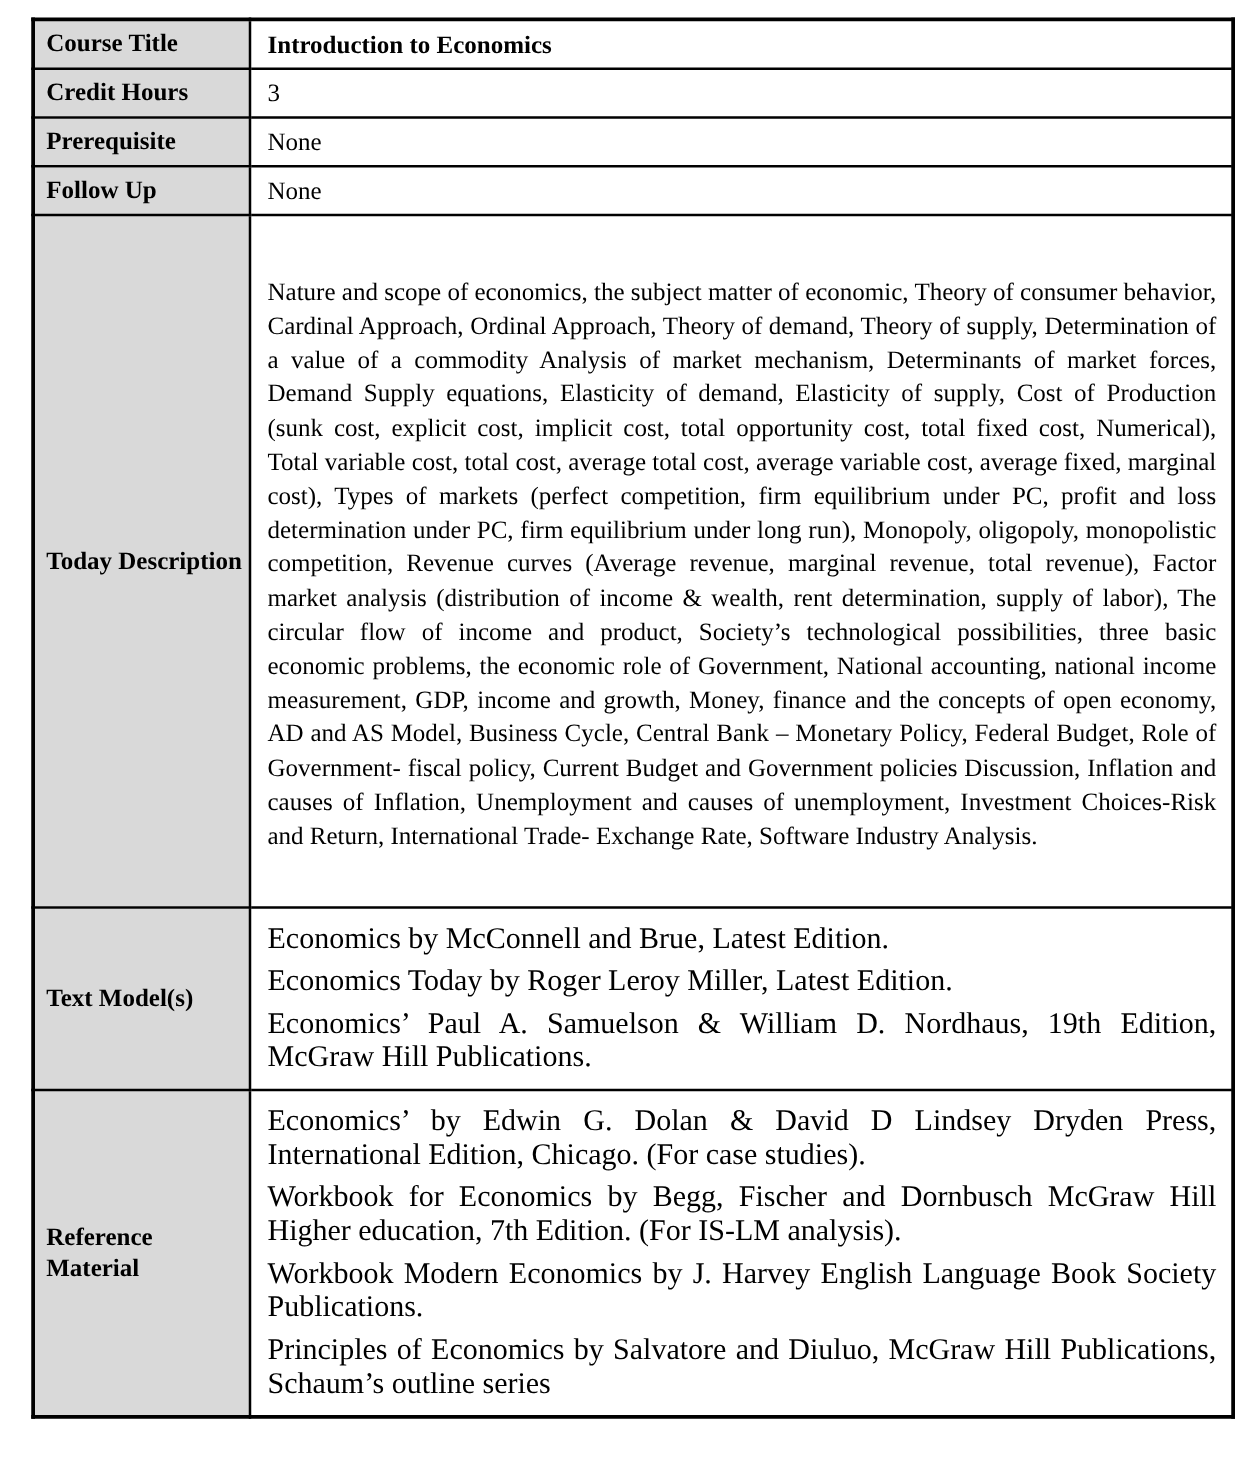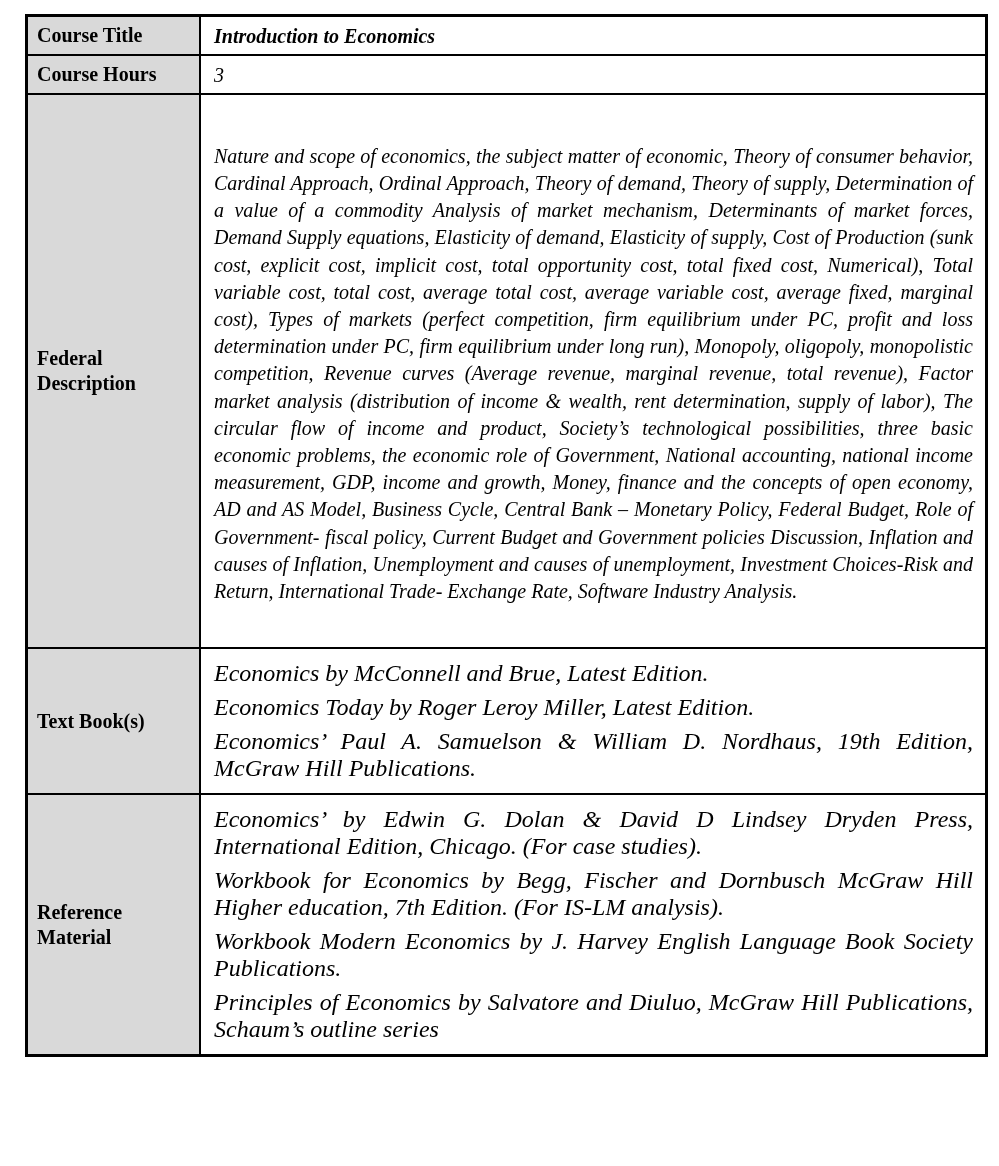--- a/index.html
+++ b/index.html
@@ -35,21 +35,20 @@
     background: #d9d9d9;
     font-weight: bold;
     font-size: 20px;
     line-height: 25px;
     padding: 2px 4px 2px 9px;
   }
   td.value-cell {
     font-size: 20px;
     line-height: 26px;
     padding: 2px 10px 2px 13px;
-    font-style: italic;
   }
   tr.short-row td { height: 33px; }
   td.bold-value { font-weight: bold; }
   td.desc-cell {
     height: 538px;
     text-align: justify;
     line-height: 27.2px;
     padding: 10px 12px 4px 13px;
   }
   td.para-cell { padding: 4px 12px 4px 13px; }
@@ -66,29 +65,37 @@
 <body>
 
 <div class="page">
   <table class="course-table">
     <tbody>
       <tr class="short-row">
         <td class="label-cell">Course Title</td>
         <td class="value-cell bold-value">Introduction to Economics</td>
       </tr>
       <tr class="short-row">
-        <td class="label-cell">Course Hours</td>
+        <td class="label-cell">Credit Hours</td>
         <td class="value-cell">3</td>
       </tr>
+      <tr class="short-row">
+        <td class="label-cell">Prerequisite</td>
+        <td class="value-cell">None</td>
+      </tr>
+      <tr class="short-row">
+        <td class="label-cell">Follow Up</td>
+        <td class="value-cell">None</td>
+      </tr>
       <tr>
-        <td class="label-cell">Federal Description</td>
+        <td class="label-cell">Today Description</td>
         <td class="value-cell desc-cell">Nature and scope of economics, the subject matter of economic, Theory of consumer behavior, Cardinal Approach, Ordinal Approach, Theory of demand, Theory of supply, Determination of a value of a commodity Analysis of market mechanism, Determinants of market forces, Demand Supply equations, Elasticity of demand, Elasticity of supply, Cost of Production (sunk cost, explicit cost, implicit cost, total opportunity cost, total fixed cost, Numerical), Total variable cost, total cost, average total cost, average variable cost, average fixed, marginal cost), Types of markets (perfect competition, firm equilibrium under PC, profit and loss determination under PC, firm equilibrium under long run), Monopoly, oligopoly, monopolistic competition, Revenue curves (Average revenue, marginal revenue, total revenue), Factor market analysis (distribution of income &amp; wealth, rent determination, supply of labor), The circular flow of income and product, Society’s technological possibilities, three basic economic problems, the economic role of Government, National accounting, national income measurement, GDP, income and growth, Money, finance and the concepts of open economy, AD and AS Model, Business Cycle, Central Bank – Monetary Policy, Federal Budget, Role of Government- fiscal policy, Current Budget and Government policies Discussion, Inflation and causes of Inflation, Unemployment and causes of unemployment, Investment Choices-Risk and Return, International Trade- Exchange Rate, Software Industry Analysis.</td>
       </tr>
       <tr>
-        <td class="label-cell">Text Book(s)</td>
+        <td class="label-cell">Text Model(s)</td>
         <td class="value-cell para-cell books-cell">
           <p>Economics by McConnell and Brue, Latest Edition.</p>
           <p>Economics Today by Roger Leroy Miller, Latest Edition.</p>
           <p>Economics’ Paul A. Samuelson &amp; William D. Nordhaus, 19th Edition, McGraw Hill Publications.</p>
         </td>
       </tr>
       <tr>
         <td class="label-cell">Reference Material</td>
         <td class="value-cell para-cell refs-cell">
           <p>Economics’ by Edwin G. Dolan &amp; David D Lindsey Dryden Press, International Edition, Chicago. (For case studies).</p>

